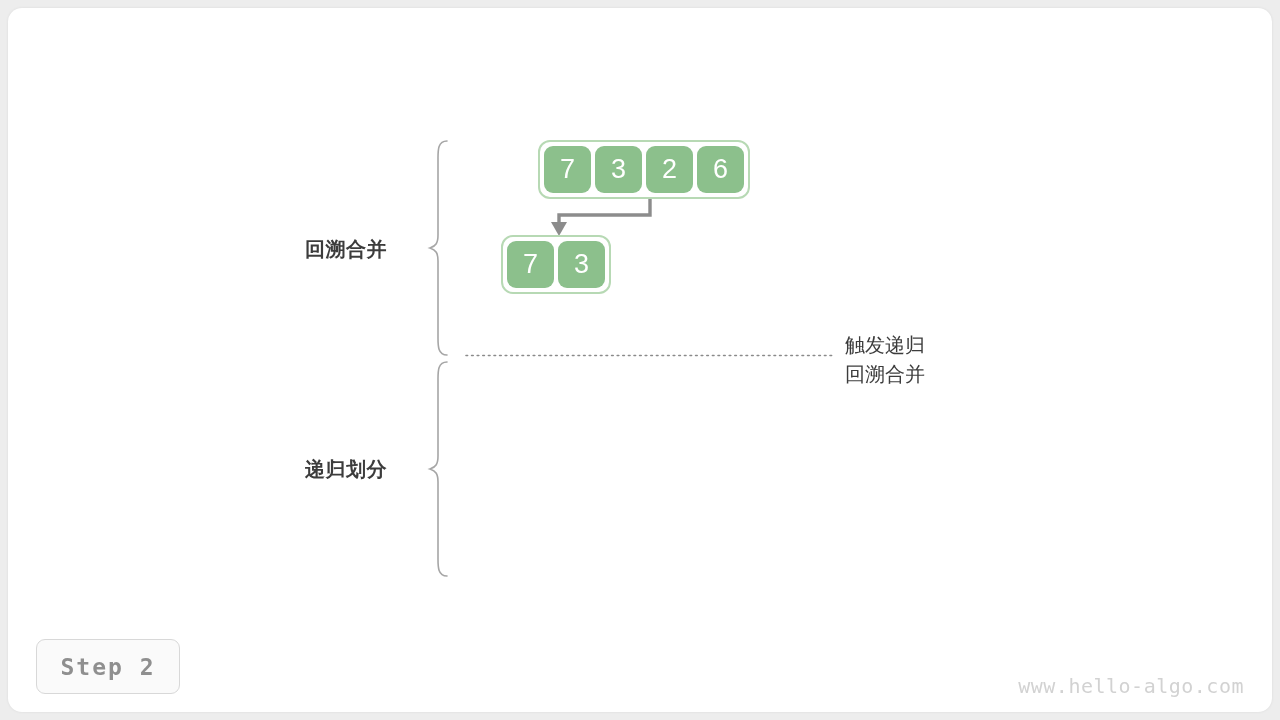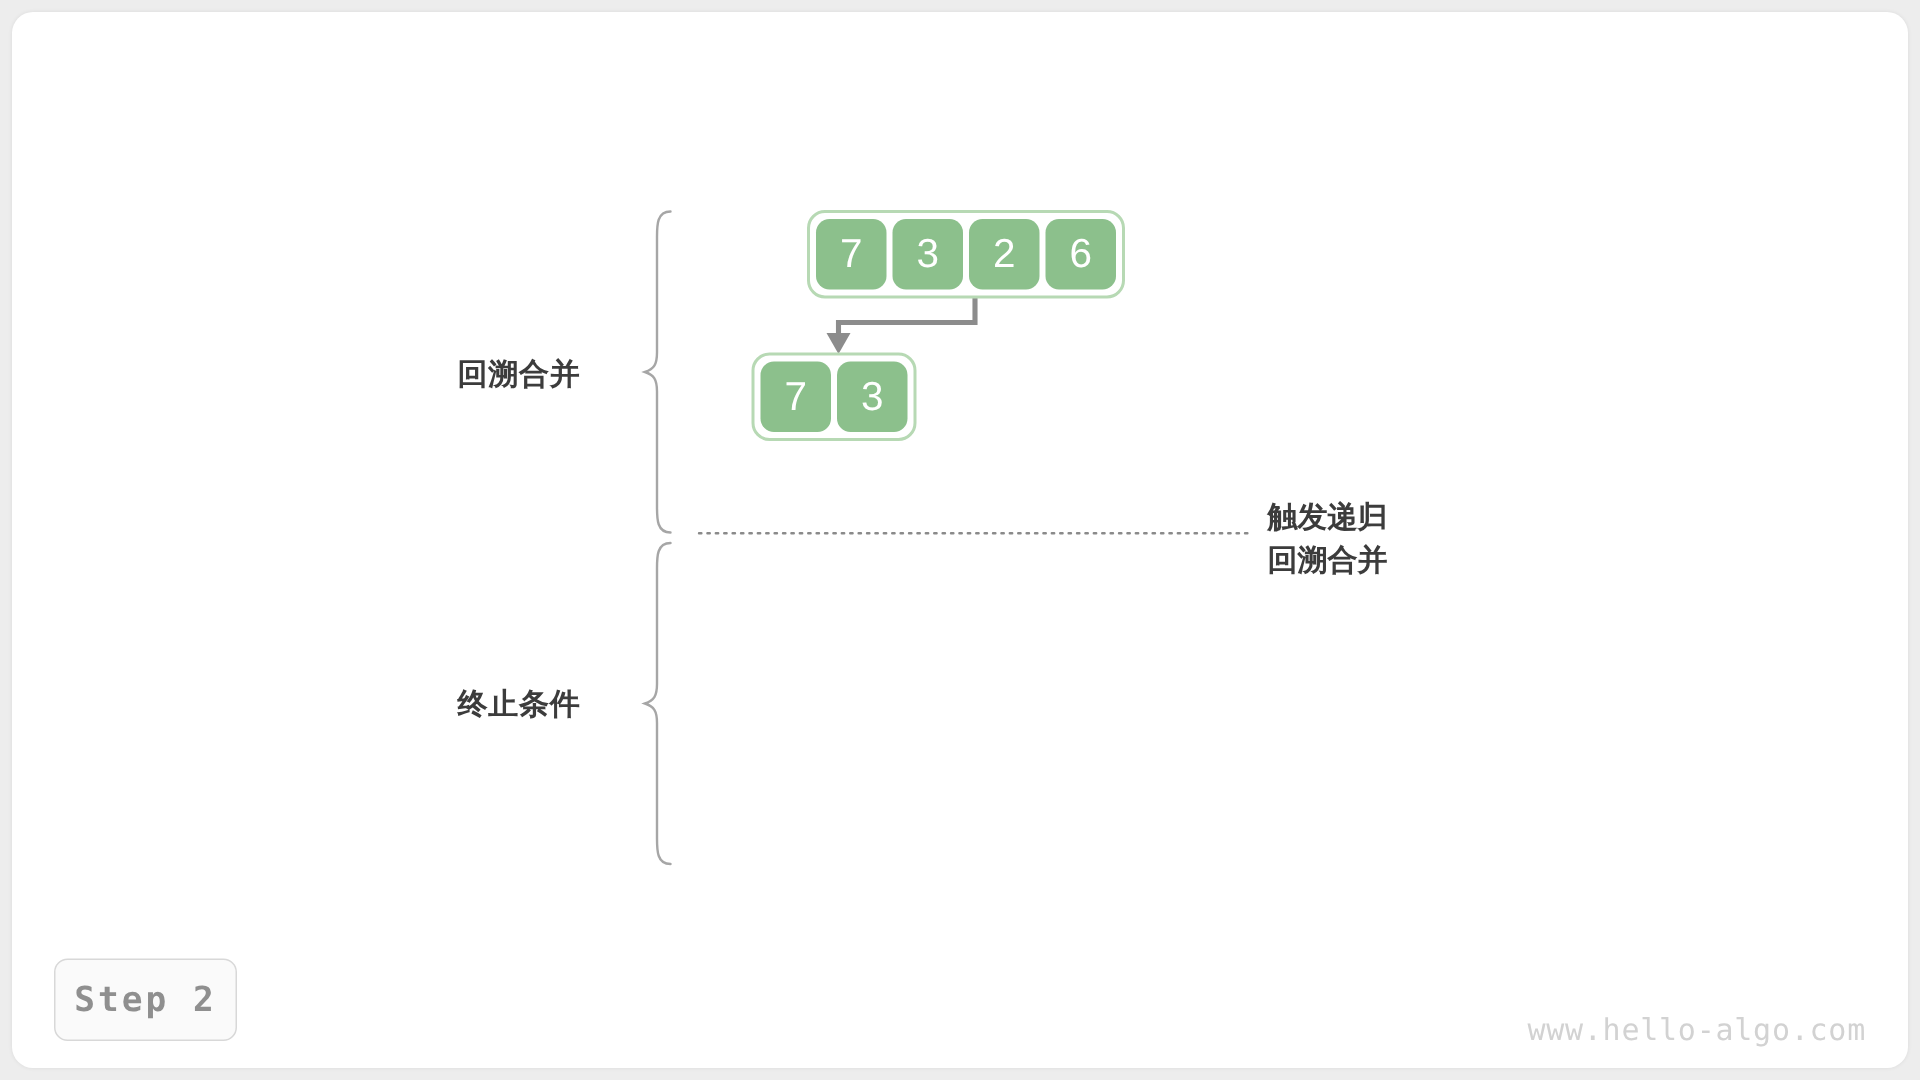--- a/index.html
+++ b/index.html
@@ -87,32 +87,32 @@
   }
   #label-divide { left: 305px; top: 236px; }
   #label-merge  { left: 305px; top: 456px; }
 
   
   #label-terminate {
     position: absolute;
     left: 845px;
     top: 331px;
     font-size: 20px;
-    font-weight: bold;
+    font-weight: normal;
     color: #3c3c3c;
     line-height: 29px;
     white-space: nowrap;
   }
 
   
   #step-badge {
     position: absolute;
     left: 36px;
     top: 639px;
-    width: 122px;
+    width: 144px;
     height: 55px;
     box-sizing: border-box;
     border: 1px solid #d8d8d8;
     border-radius: 9px;
     background: #fafafa;
     display: flex;
     align-items: center;
     justify-content: center;
     font-family: "DejaVu Sans Mono", "Liberation Mono", monospace;
     font-size: 23px;
@@ -169,21 +169,21 @@
     <div class="cell">2</div>
     <div class="cell">6</div>
   </div>
 
   <div class="array-group" id="row-sub">
     <div class="cell">7</div>
     <div class="cell">3</div>
   </div>
 
   <div class="section-label" id="label-divide">回溯合并</div>
-  <div class="section-label" id="label-merge">终止条件</div>
+  <div class="section-label" id="label-merge">递归划分</div>
 
   <div id="label-terminate">
     <div>触发递归</div>
     <div>回溯合并</div>
   </div>
 
   <div id="step-badge">Step 2</div>
 
   <div id="watermark">www.hello-algo.com</div>
 

